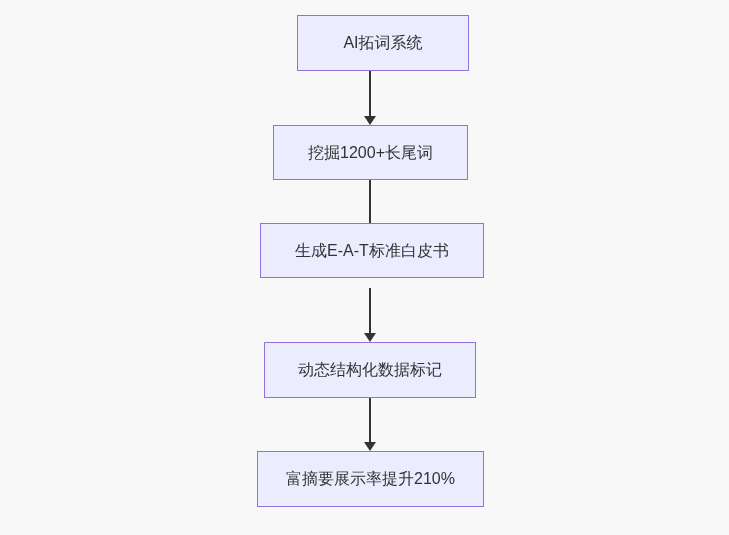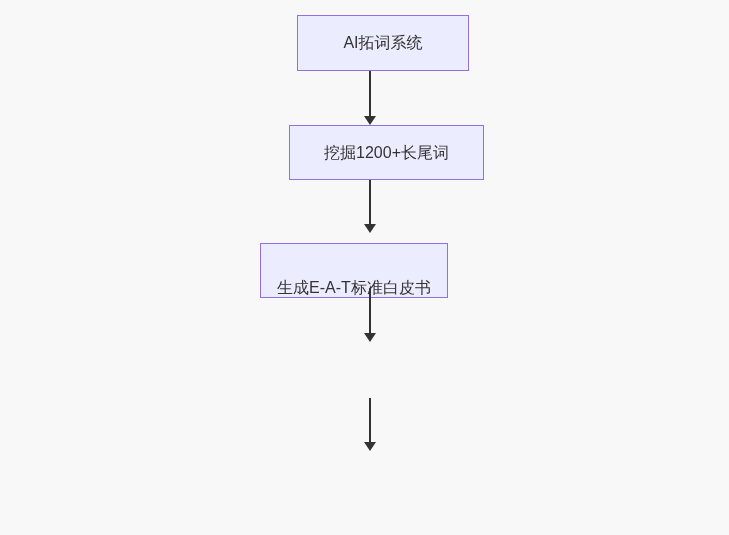--- a/index.html
+++ b/index.html
@@ -25,22 +25,22 @@
     border: 1px solid var(--node-stroke, #9370db);
     color: var(--text, #333333);
     display: flex;
     align-items: center;
     justify-content: center;
     text-align: center;
     font-size: 16px;
     line-height: 1.2;
   }
   .node-1 { left: 297px; top: 15px;  width: 172px; height: 56px; }
-  .node-2 { left: 273px; top: 125px; width: 195px; height: 55px; margin-left: 16px; }
-  .node-3 { left: 260px; top: 243px; width: 188px; height: 55px; align-items: flex-end; }
+  .node-2 { left: 273px; top: 125px; width: 195px; height: 55px; }
+  .node-3 { left: 260px; top: 223px; width: 224px; height: 55px; }
   .node-4 { left: 264px; top: 342px; width: 212px; height: 56px; }
   .node-5 { left: 257px; top: 451px; width: 227px; height: 56px; }
 
   .edge-line {
     position: absolute;
     left: 369px;
     width: 2px;
     background: var(--edge, #333333);
   }
   .edge-line-1 { top: 71px;  height: 45px; }
@@ -81,18 +81,24 @@
   <div class="edge-line edge-line-2"></div>
   <div class="arrowhead arrowhead-2"></div>
 
   <div class="node node-3">
     <span>生成E-A-T标准白皮书</span>
   </div>
 
   <div class="edge-line edge-line-3"></div>
   <div class="arrowhead arrowhead-3"></div>
 
+  <div class="node node-4">
+    <span>动态结构化数据标记</span>
+  </div>
 
   <div class="edge-line edge-line-4"></div>
   <div class="arrowhead arrowhead-4"></div>
 
+  <div class="node node-5">
+    <span>富摘要展示率提升210%</span>
+  </div>
 
 </div>
 
 </body></html>

